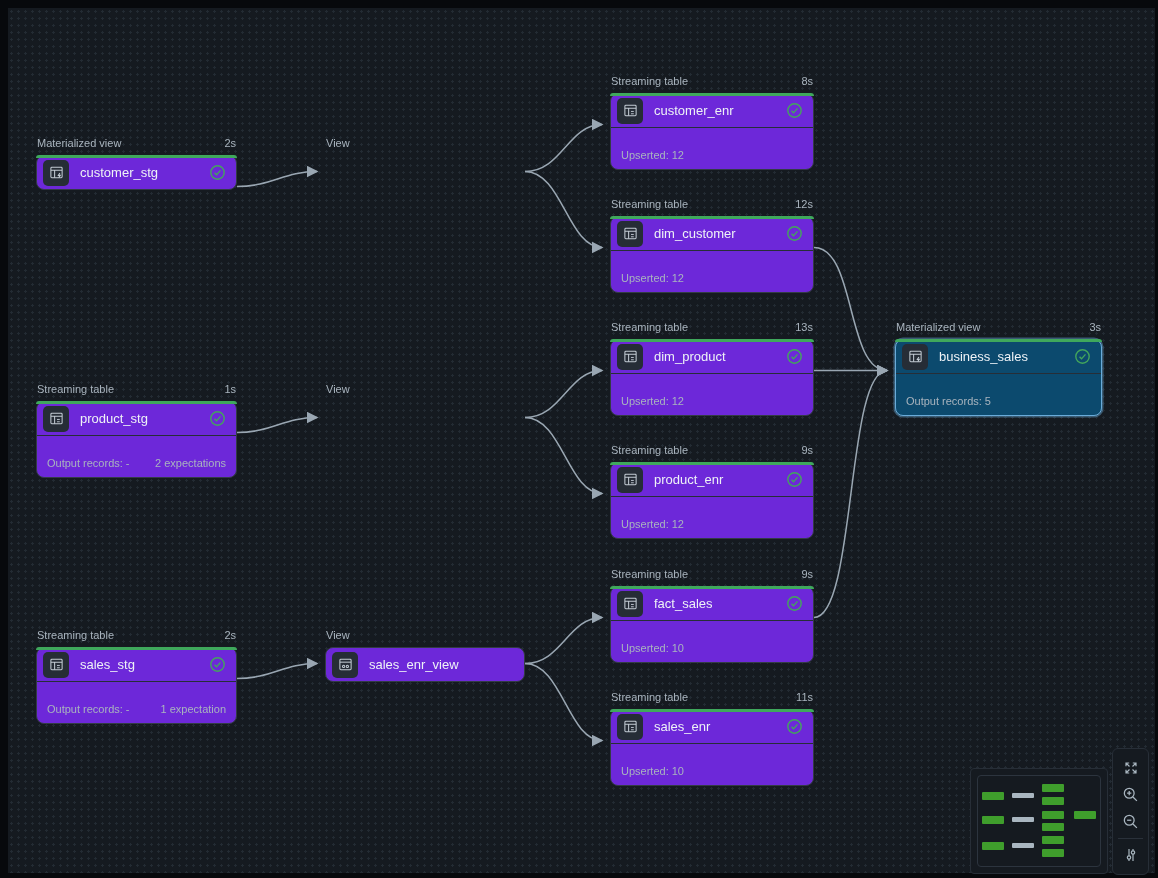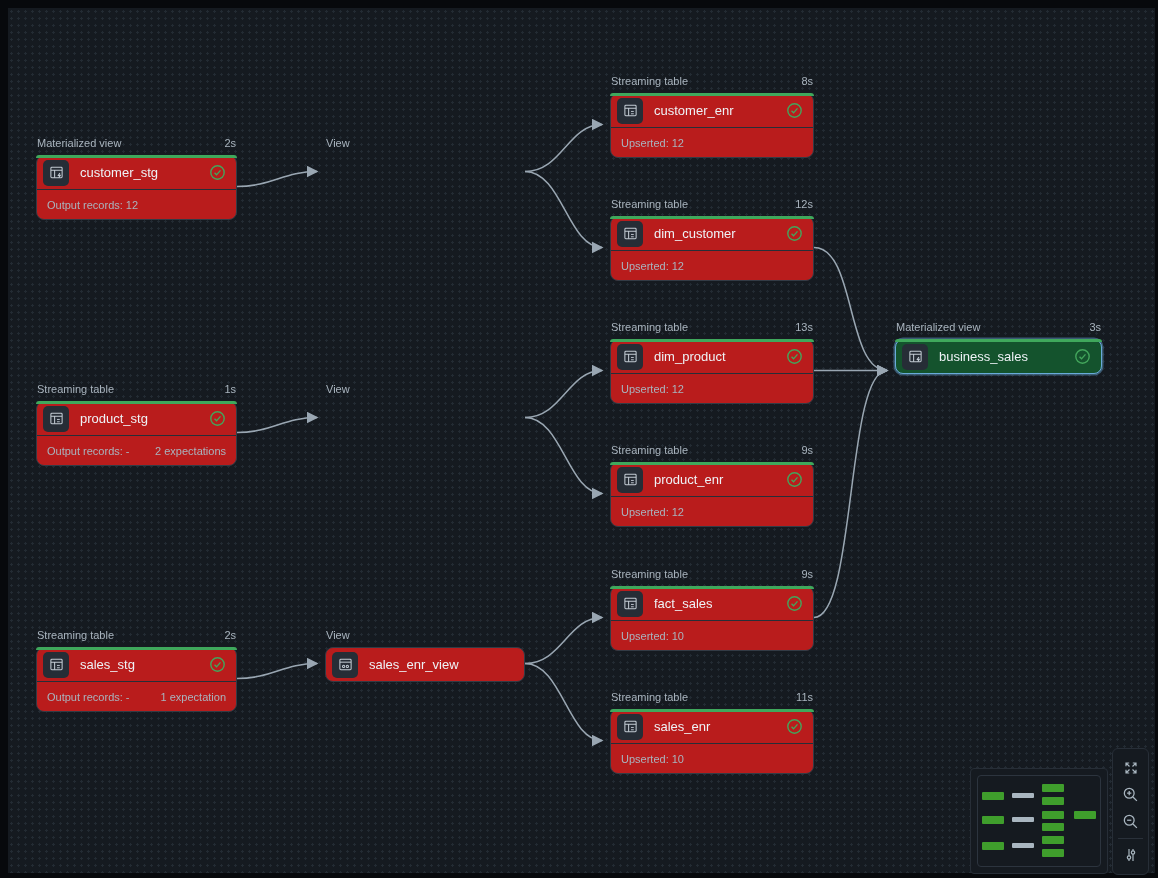--- a/index.html
+++ b/index.html
@@ -5,32 +5,32 @@
   html,body{margin:0;padding:0;width:1158px;height:878px;background:#07090c;
     font-family:"Liberation Sans",sans-serif;overflow:hidden;position:relative;}
   .canvas{position:absolute;left:8px;top:8px;right:3px;bottom:5px;
     background-color:#151a20;
     background-image:radial-gradient(#232b33 1px,transparent 1.2px);
     background-size:7px 7px;}
   #edges{position:absolute;left:0;top:0;pointer-events:none;}
   .node{position:absolute;}
   .node-header{display:flex;justify-content:space-between;align-items:flex-end;
     font-size:11px;color:#a9b4be;margin:0 1px 6px 1px;height:13px;}
-  .nbox{position:relative;background:#b91c1c;border:1px solid #333b45;border-radius:8px;}
+  .nbox{position:relative;background:#6d28d9;border:1px solid #333b45;border-radius:8px;}
   .nbox .accent-line{position:absolute;top:-1px;left:-1px;right:-1px;height:2.5px;
     background:#3fa85c;border-radius:8px 8px 0 0;}
-  .nbox.selected{background:#14532d;border-color:#69abd9;
+  .nbox.selected{background:#0c4a6e;border-color:#69abd9;
     box-shadow:0 0 0 1.5px rgba(105,171,217,.45);}
   .nrow{display:flex;align-items:center;height:33px;padding:0 10px 0 6px;gap:11px;}
   .chip{width:26px;height:26px;background:#262d36;border-radius:5px;flex:0 0 auto;
     display:flex;align-items:center;justify-content:center;}
   .nname{flex:1;color:#eef2f6;font-size:13px;white-space:nowrap;}
   .check{width:17px;height:17px;flex:0 0 auto;display:flex;align-items:center;}
   .nfooter{display:flex;justify-content:space-between;border-top:1px solid #272e37;
-    padding:9px 10px 8px 10px;font-size:11px;color:#a9b4be;}
+    padding:21px 10px 8px 10px;font-size:11px;color:#a9b4be;}
   .minimap{position:absolute;left:970px;top:768px;width:136px;height:104px;
     background:#151a20;border:1px solid #272e37;border-radius:4px;}
   .mm-viewport{position:absolute;left:6px;top:6px;right:6px;bottom:6px;
     border:1px solid #2c343e;border-radius:4px;}
   .mm-bar{position:absolute;border-radius:1px;}
   .mm-green{background:#3f9e2c;width:22px;height:8px;}
   .mm-gray{background:#a9b6c0;width:22px;height:5px;}
   .controls{position:absolute;left:1112px;top:748px;width:37px;height:127px;
     background:#151a20;border:1px solid #272e37;border-radius:6px;
     display:flex;flex-direction:column;align-items:center;padding:6px 0;box-sizing:border-box;}
@@ -82,24 +82,20 @@
           </svg>
       </span>
       <span class="nname">customer_stg</span>
       <span class="check">
         <svg width="17" height="17" viewBox="0 0 16 16" fill="none" stroke="#43a65c" stroke-width="1.3">
             <circle cx="8" cy="8" r="6.3"></circle>
             <path d="M5.2 8.3l1.9 1.9 3.7-4.2"></path>
           </svg>
       </span>
     </div>
-    <div class="nfooter">
-      <span>Output records: 12</span>
-      <span></span>
-    </div>
   </div>
 </div>
 
 <div class="node" style="left:325px;top:136px;width:200px">
   <div class="node-header">
     <span>View</span>
     <span></span>
   </div>
 </div>
 
@@ -208,20 +204,24 @@
             <path d="M11.6 8.5 L10 11h2l-1.6 2.5" stroke-width="1.2"></path>
           </svg>
       </span>
       <span class="nname">business_sales</span>
       <span class="check">
         <svg width="17" height="17" viewBox="0 0 16 16" fill="none" stroke="#43a65c" stroke-width="1.3">
             <circle cx="8" cy="8" r="6.3"></circle>
             <path d="M5.2 8.3l1.9 1.9 3.7-4.2"></path>
           </svg>
       </span>
+    </div>
+    <div class="nfooter">
+      <span>Output records: 5</span>
+      <span></span>
     </div>
   </div>
 </div>
 
 <div class="node" style="left:36px;top:382px;width:201px">
   <div class="node-header">
     <span>Streaming table</span>
     <span>1s</span>
   </div>
   <div class="nbox">

